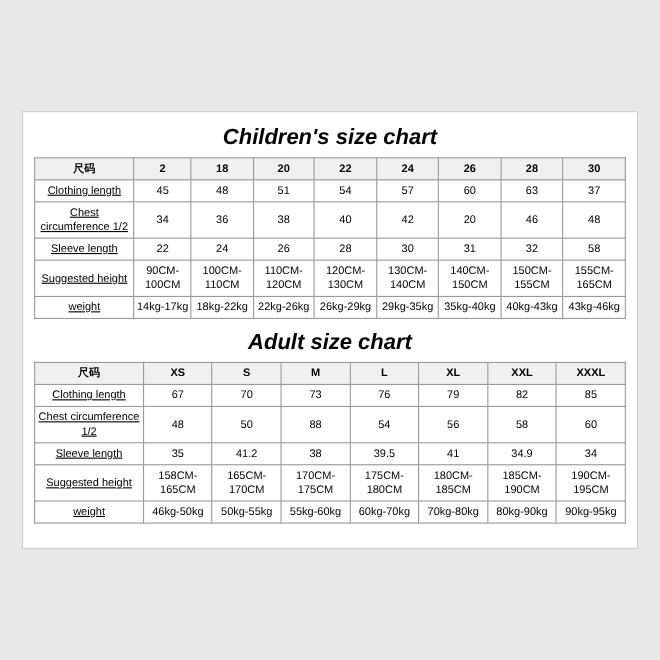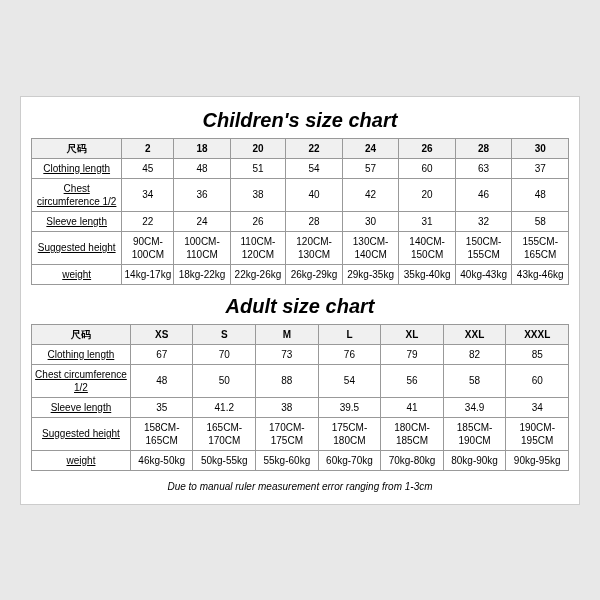--- a/index.html
+++ b/index.html
@@ -197,14 +197,13 @@
           <td>50kg-55kg</td>
           <td>55kg-60kg</td>
           <td>60kg-70kg</td>
           <td>70kg-80kg</td>
           <td>80kg-90kg</td>
           <td>90kg-95kg</td>
         </tr>
       </tbody>
   </table>
 
-  <div class="note">Due to manual ruler measurement error ranging from 1-3cm</div>
 </div>
 
 </body></html>

